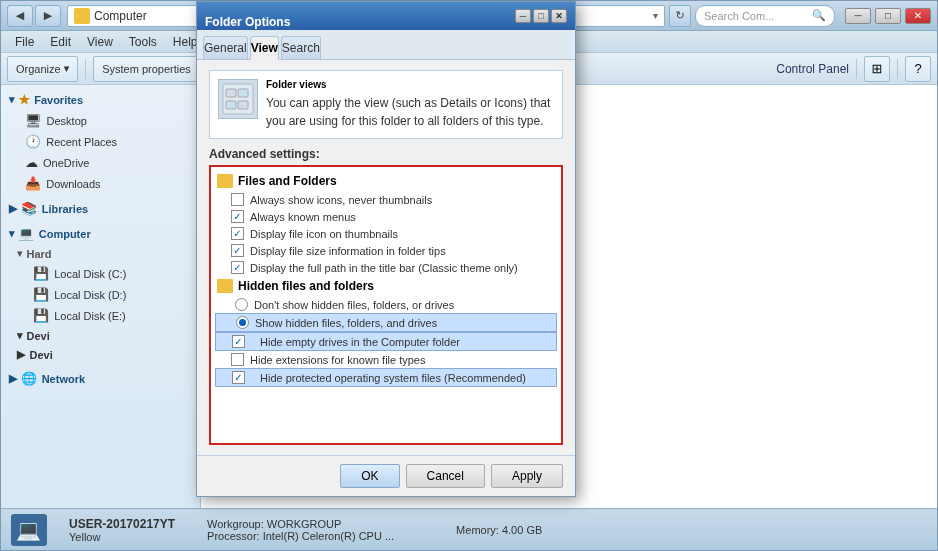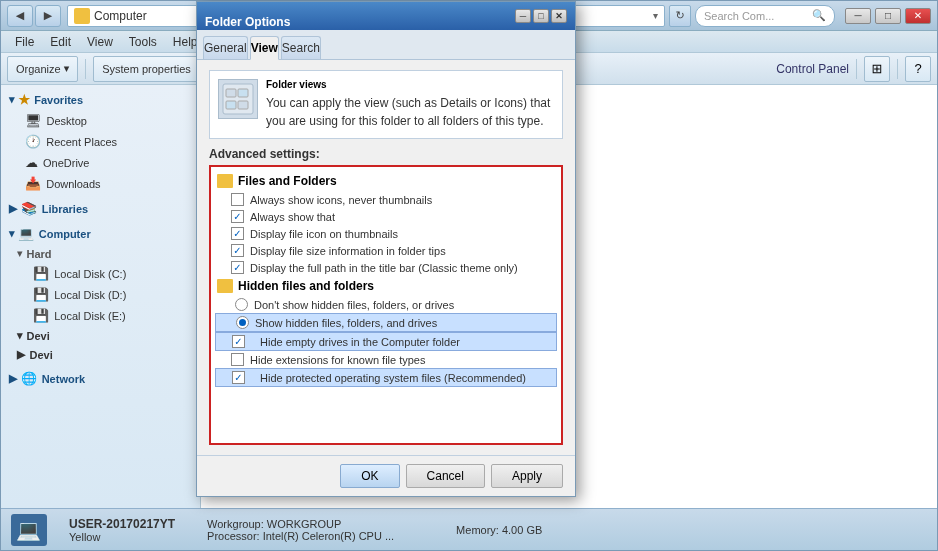--- a/index.html
+++ b/index.html
@@ -741,21 +741,21 @@
           <span class="adv-folder-icon"></span>
           <span>Files and Folders</span>
         </div>
 
         <div class="adv-item">
           <div class="adv-checkbox"></div>
           <span>Always show icons, never thumbnails</span>
         </div>
         <div class="adv-item">
           <div class="adv-checkbox checked"></div>
-          <span>Always show that</span>
+          <span>Always known menus</span>
         </div>
         <div class="adv-item">
           <div class="adv-checkbox checked"></div>
           <span>Display file icon on thumbnails</span>
         </div>
         <div class="adv-item">
           <div class="adv-checkbox checked"></div>
           <span>Display file size information in folder tips</span>
         </div>
         <div class="adv-item">

